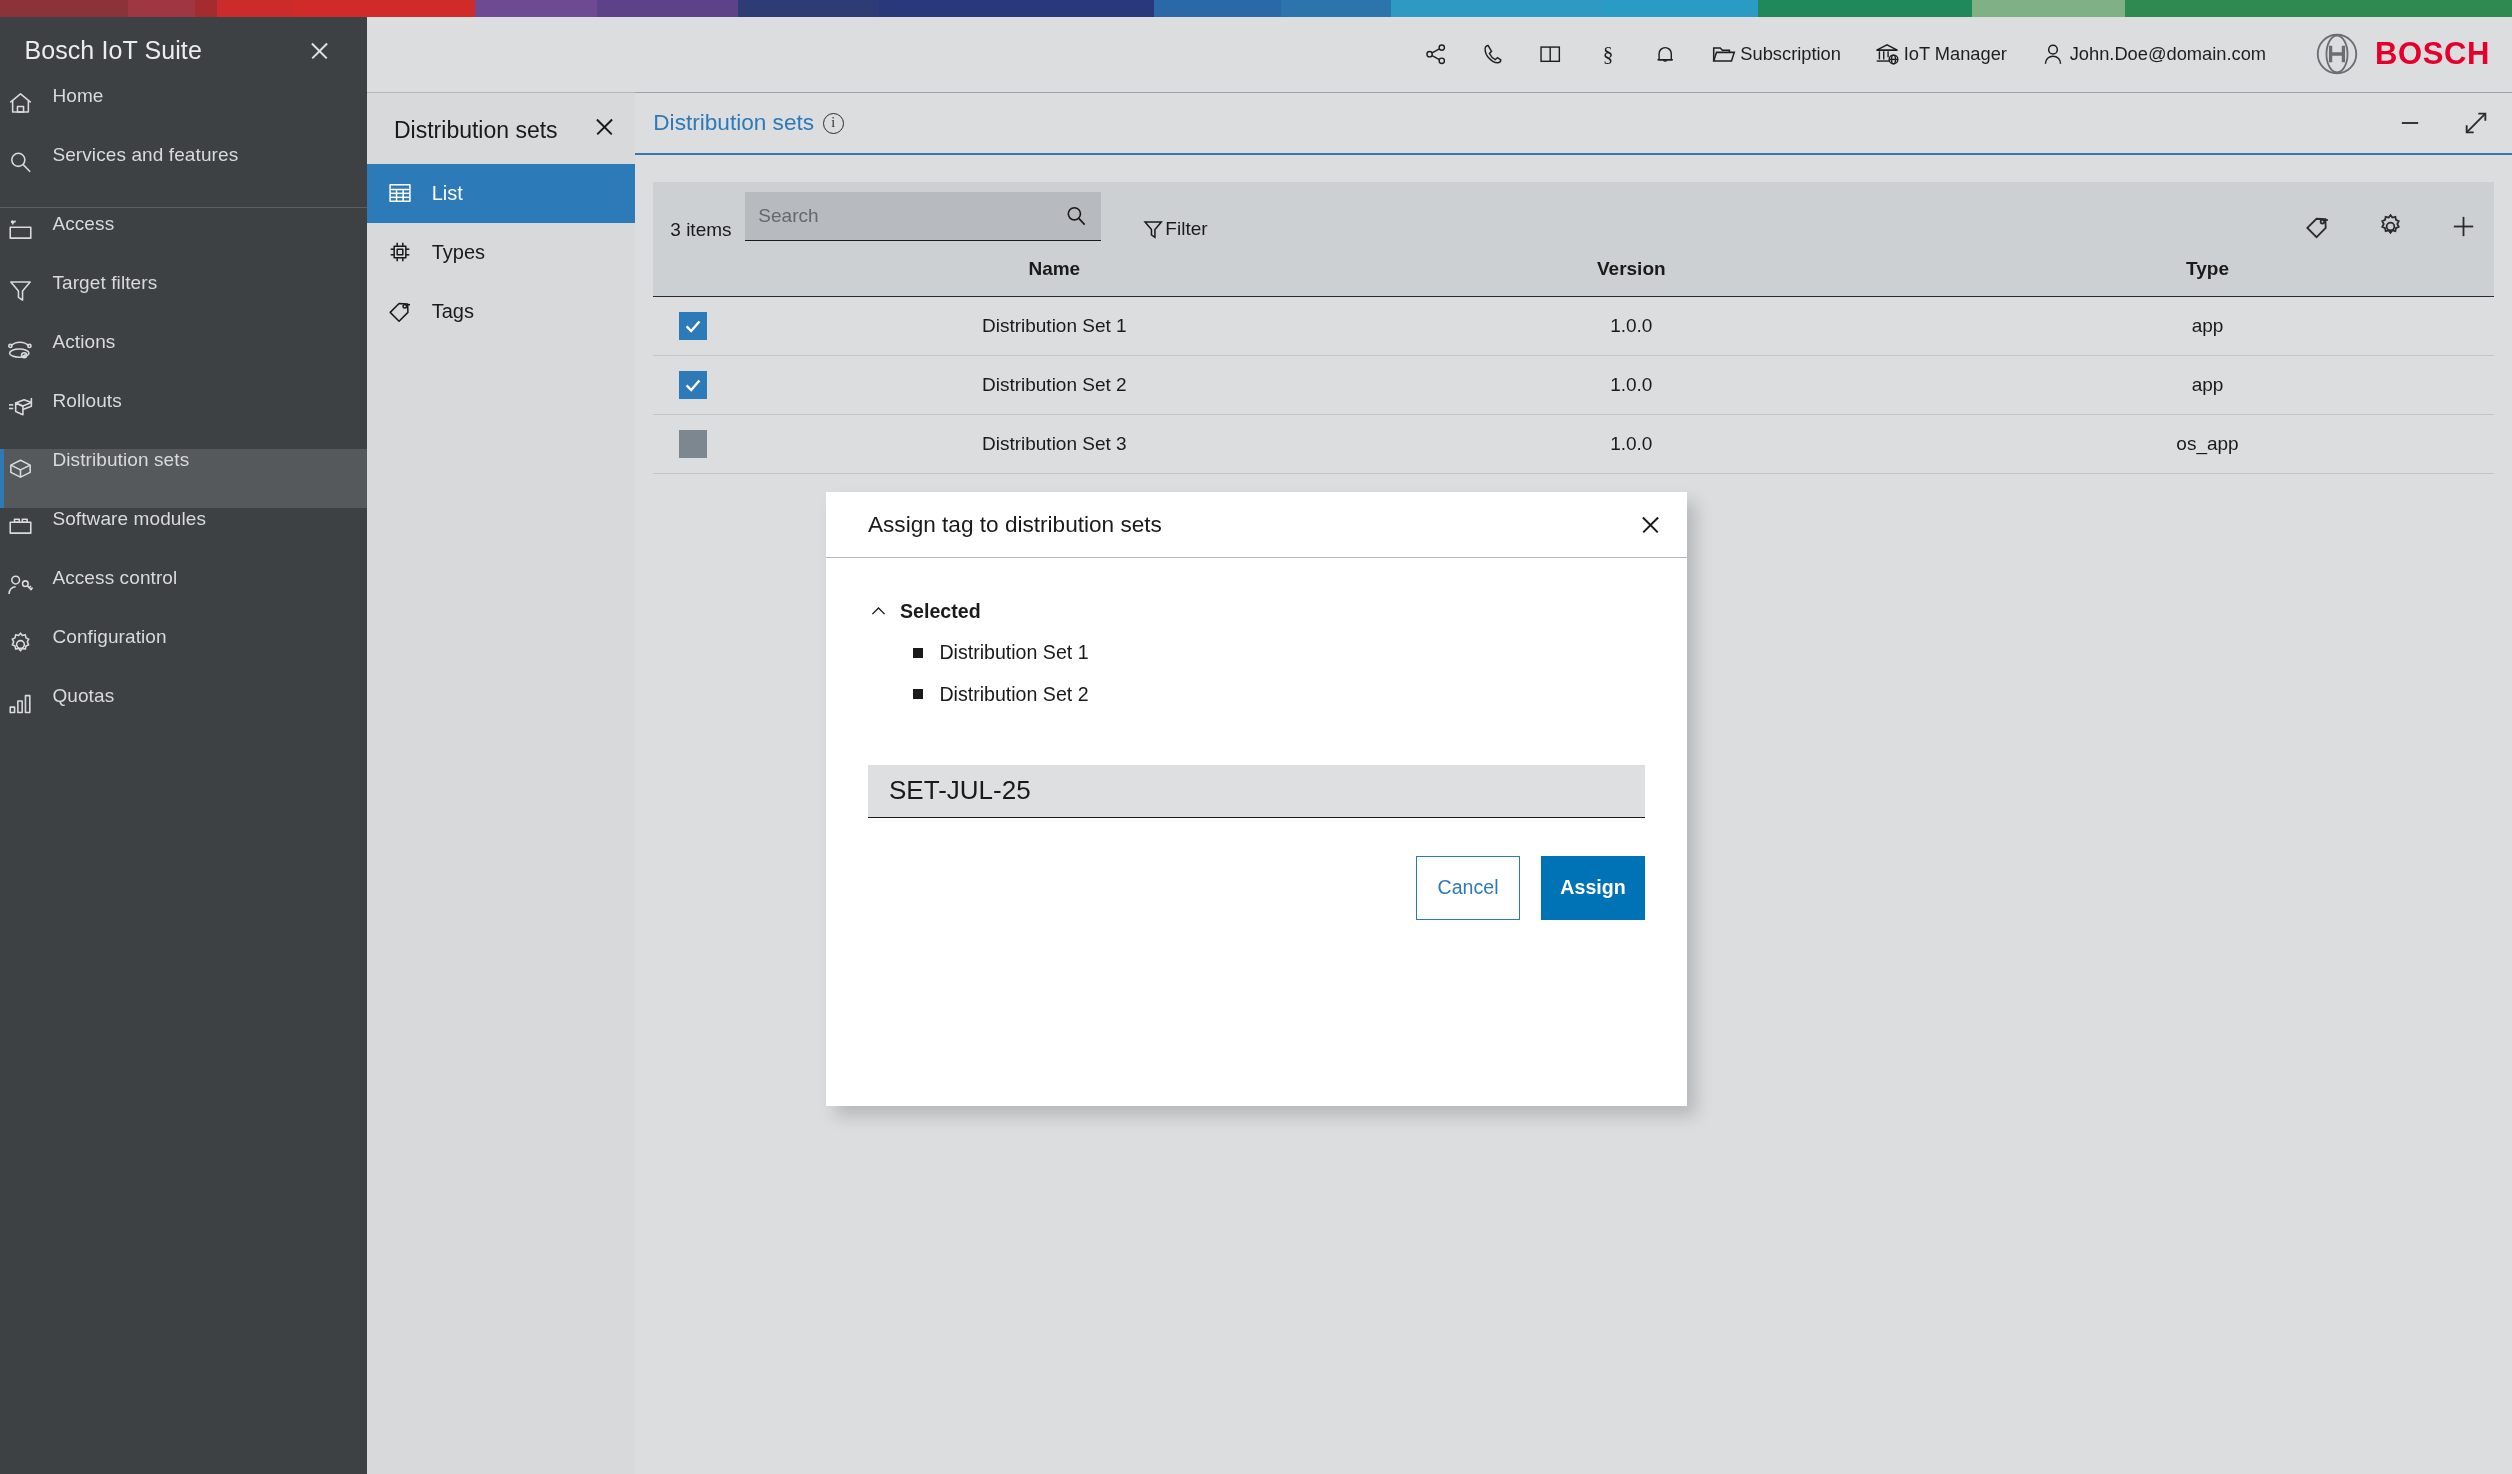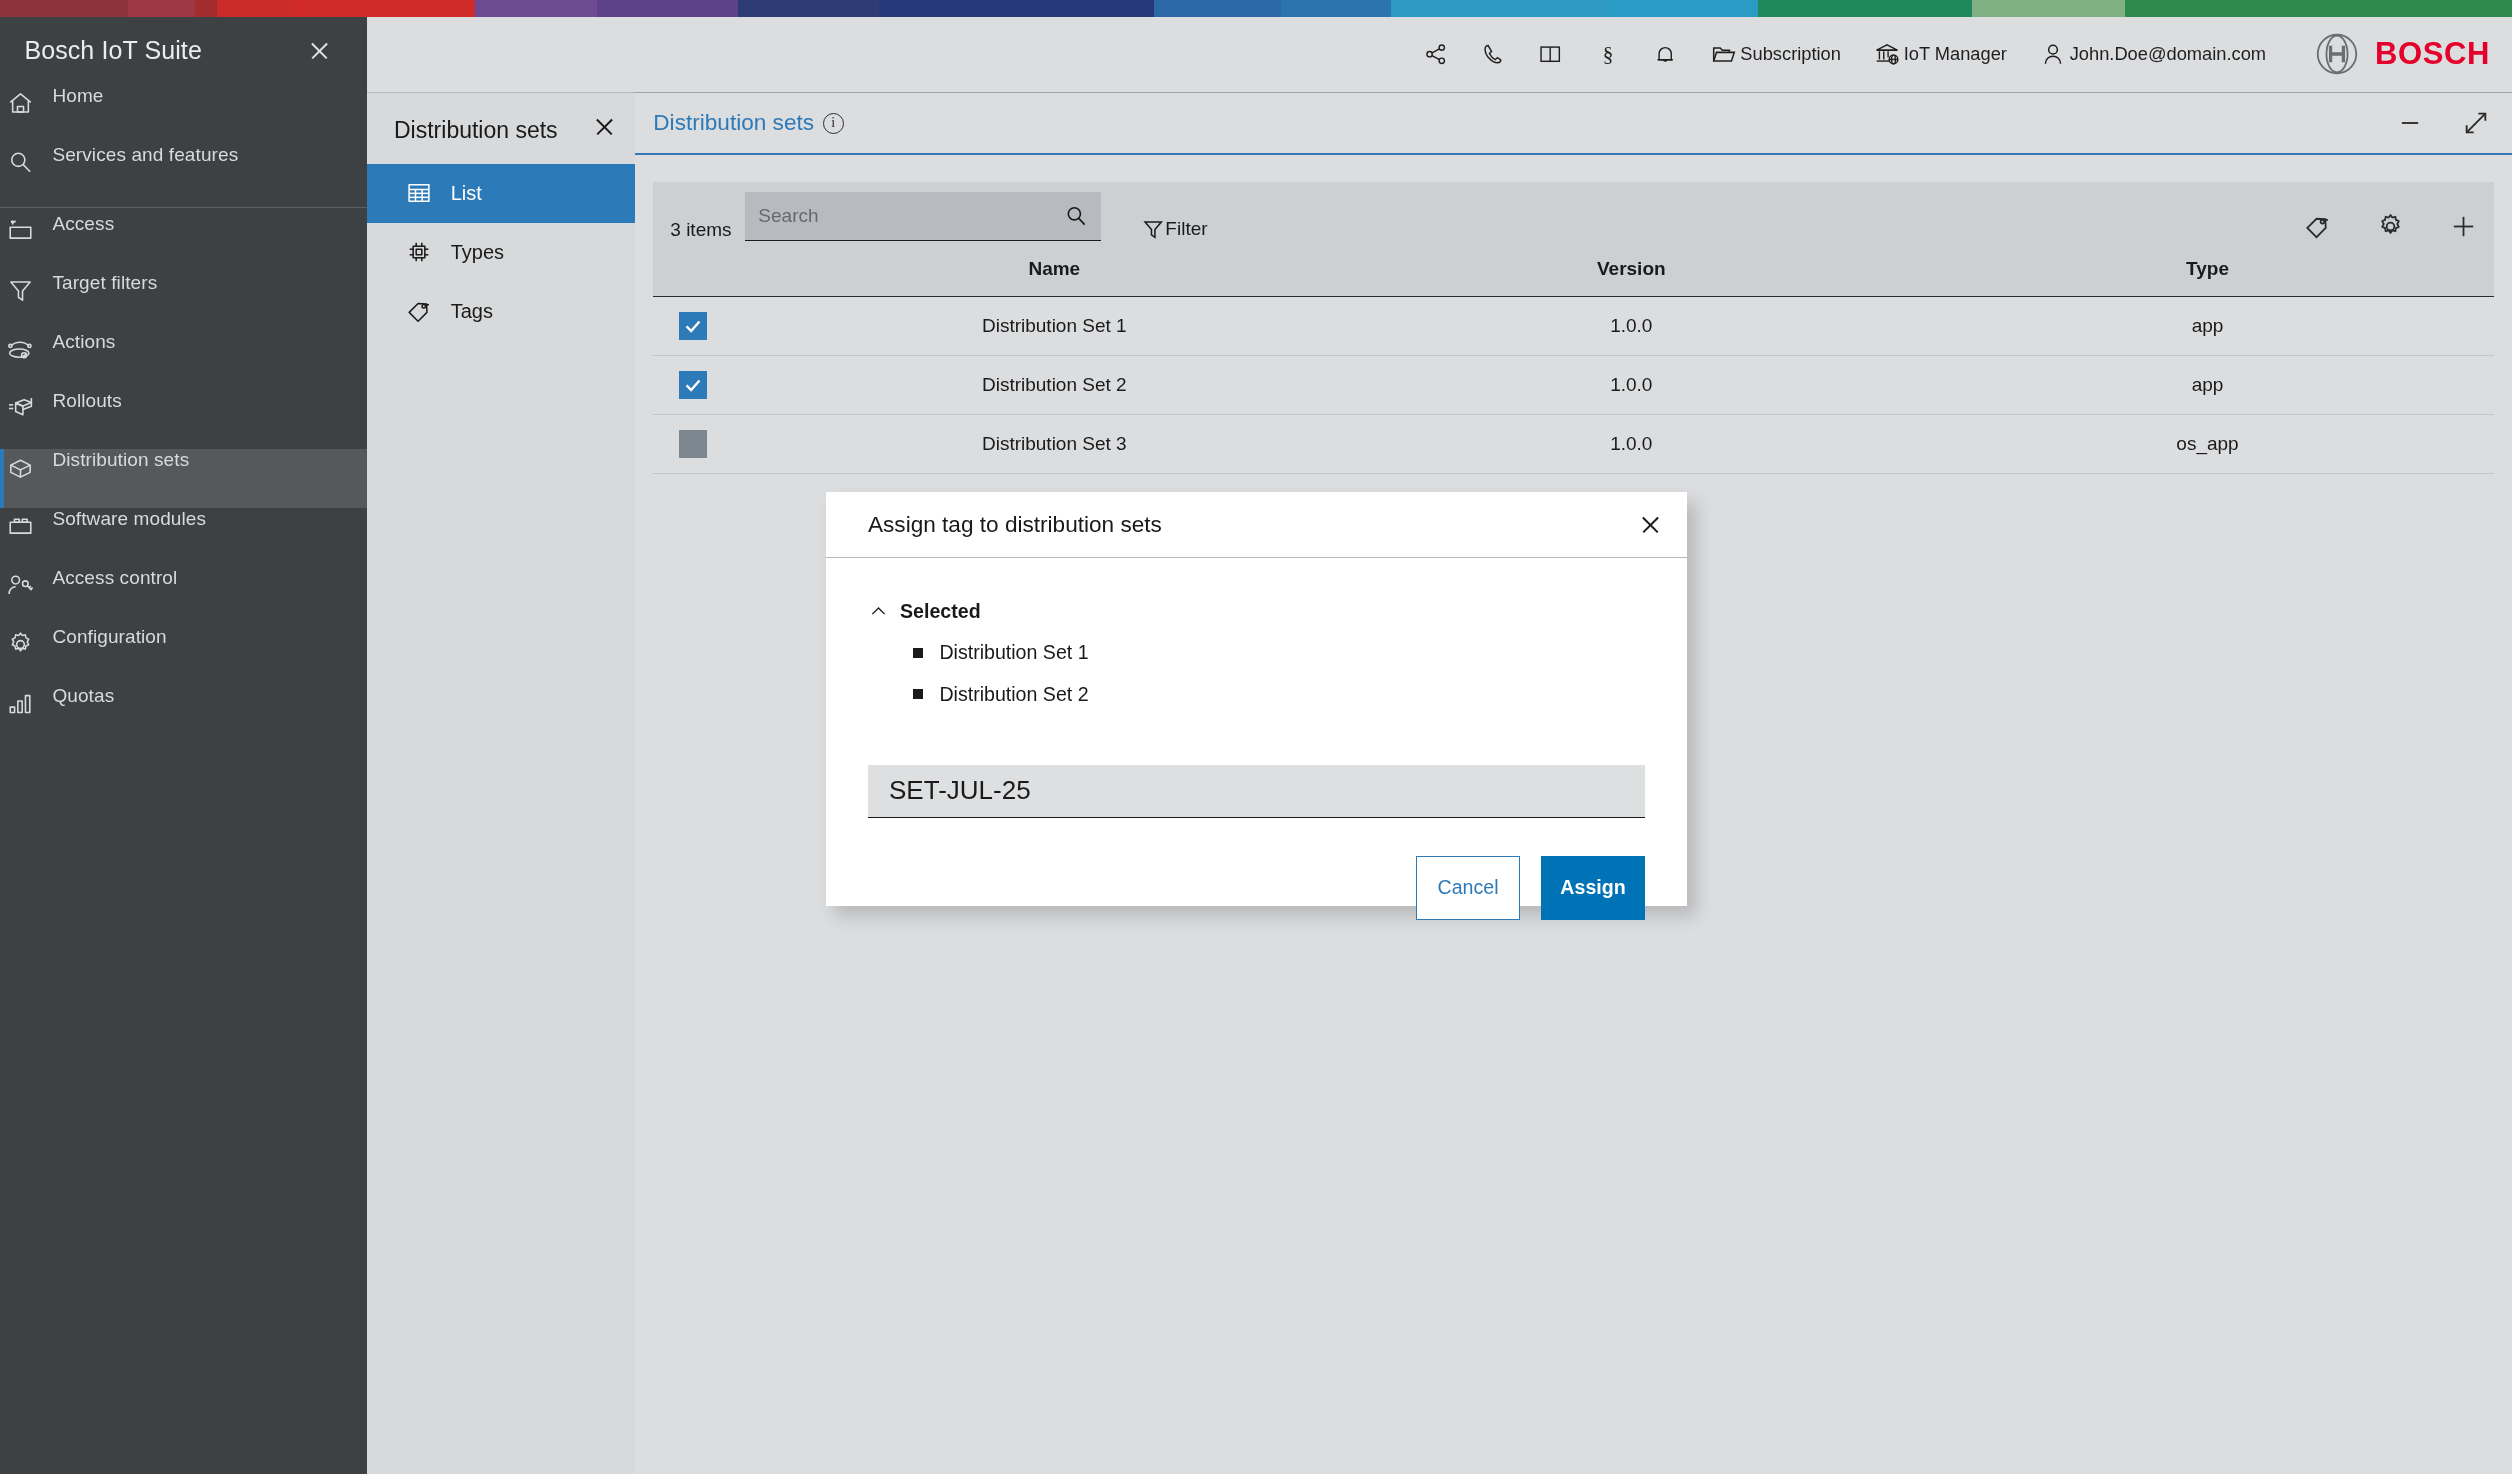--- a/index.html
+++ b/index.html
@@ -55,21 +55,21 @@
 
   
   #panel2 {
     position: absolute; left: 367px; top: 92px; width: 269px; height: 1383px;
     background: #D8D9DB; border-top: 1.2px solid #B4B8BB;
   }
   #p2-head { padding: 23px 21px 18.3px 27px; display:flex; justify-content:space-between; }
   #p2-title { font-size: 23px; color:#1A1A1A; line-height:1.28; width:183px;}
   #p2-close { color:#1A1A1A; cursor:pointer; }
   .p2-item {
-    display:flex; align-items:center; height:59px; padding-left:35px; cursor:pointer;
+    display:flex; align-items:center; height:59px; padding-left:16px; cursor:pointer;
     color:#1A1A1A;
   }
   .p2-item .ico { width:34px; min-width:34px; display:flex; align-items:center; justify-content:center; margin-right:14.7px;}
   .p2-item .lbl { font-size:20px; }
   .p2-item.active { background:#2D7AB8; color:#FFFFFF; }
 
   
   #main { position:absolute; left:635px; top:92px; right:0; bottom:0; background:#DCDDDF; }
   #main-head {
     height: 63px; border-top: 1.2px solid #9EA2A6;
@@ -118,21 +118,21 @@
   .c-name { width:574px; min-width:574px; }
   .c-ver  { width:580px; min-width:580px; }
   .c-type { flex:1; }
   .cbx { width:28px; height:28px; display:flex; align-items:center; justify-content:center; cursor:pointer; }
   .cbx.on  { background:#2D7AB8; }
   .cbx.off { background:#7D8790; }
 
   
   #overlay { position:absolute; inset:0; }
   #modal {
-    position:absolute; left:826px; top:492px; width:861px; height:414px;
+    position:absolute; left:826px; top:492px; width:861px; height:614px;
     background:#FFFFFF; box-shadow: 8.6px 9.8px 16px rgba(0,0,0,.17);
   }
   #m-head {
     height:66px; display:flex; align-items:center; justify-content:space-between;
     padding: 0 26px 0 42px; border-bottom:1.2px solid #B4B8BB;
   }
   #m-title { font-size:22.6px; color:#1A1A1A; }
   #m-close { color:#1A1A1A; cursor:pointer; }
   #m-body { padding: 42px 42px 0 42px; }
   #sel-head { display:flex; align-items:center; gap:11px; }

